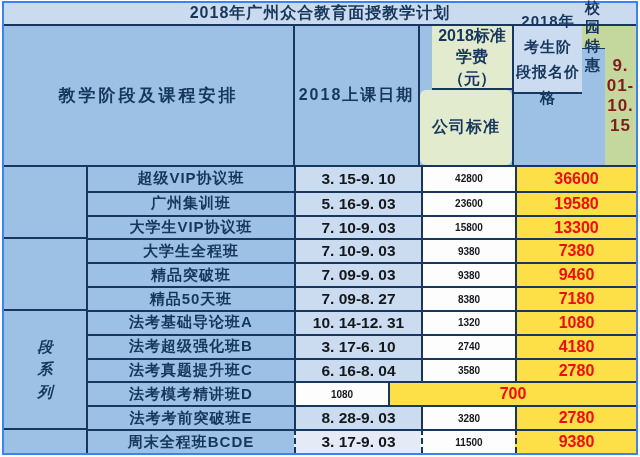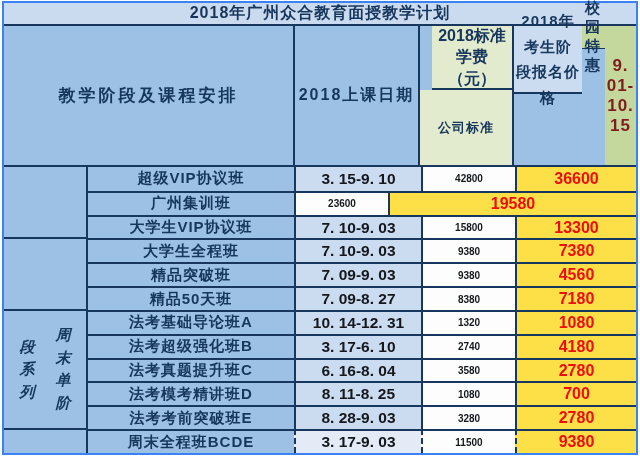--- a/index.html
+++ b/index.html
@@ -33,21 +33,21 @@
   .hc{
     box-sizing:border-box;
     display:flex;align-items:center;justify-content:center;
     text-align:center;font-weight:bold;color:#16365c;
   }
   .h-left{width:289px;background:#9dc0e5;font-size:17px;letter-spacing:3px;}
   .h-date{width:125px;background:#9dc0e5;border-left:2px solid #17375e;font-size:16px;letter-spacing:2px;}
   .h-fee{width:92px;border-left:2px solid #17375e;display:flex;flex-direction:column;}
   .h-fee-top{height:64px;flex:0 0 64px;background:#e2ebcd;border-bottom:2px solid #17375e;
              white-space:pre-line;font-size:16px;line-height:1.35;margin-left:12px;}
-  .h-fee-bot{flex:1;background:#e2ebcd;font-size:13px;letter-spacing:1px;}
+  .h-fee-bot{flex:1;background:#e2ebcd;font-size:16px;letter-spacing:1px;border-radius:6px;}
   .h-right{flex:1;border-left:2px solid #17375e;display:flex;}
   .h-right-top{height:68px;flex:0 0 68px;background:#cbdcf1;border-bottom:2px solid #17375e;
                white-space:pre-line;font-size:15px;line-height:1.7;letter-spacing:1px;}
   .h-right-mid{height:23px;flex:0 0 23px;background:#c4d79d;border-bottom:1px solid #17375e;
                font-size:15px;letter-spacing:2px;}
   .h-right-bot{flex:1;background:#c4d79d;color:#7f1d1d;font-size:17px;letter-spacing:1px;}
   
   .body-grid{flex:1;display:flex;}
   .stage-col{
     width:84px;flex:0 0 84px;box-sizing:border-box;
@@ -107,54 +107,54 @@
     </div>
   </div>
 
   <div class="body-grid">
 
     <div class="stage-col">
       <div class="stage-cell sg1"></div>
       <div class="stage-cell sg2"></div>
       <div class="stage-cell sg3">
         <div class="vcol">段系列</div>
-        <div class="vcol">周末单阶</div>
       </div>
       <div class="stage-cell sg4"></div>
     </div>
 
     <div class="rows-col">
       <div class="data-row">
         <div class="cell c-course">超级VIP协议班</div>
         <div class="cell c-date">3. 15-9. 10</div>
         <div class="cell c-fee">42800</div>
         <div class="cell c-disc">36600</div>
       </div>
       <div class="data-row">
         <div class="cell c-course">广州集训班</div>
+        <div class="cell c-date">5. 16-9. 03</div>
         <div class="cell c-fee">23600</div>
         <div class="cell c-disc">19580</div>
       </div>
       <div class="data-row">
         <div class="cell c-course">大学生VIP协议班</div>
         <div class="cell c-date">7. 10-9. 03</div>
         <div class="cell c-fee">15800</div>
         <div class="cell c-disc">13300</div>
       </div>
       <div class="data-row">
         <div class="cell c-course">大学生全程班</div>
         <div class="cell c-date">7. 10-9. 03</div>
         <div class="cell c-fee">9380</div>
         <div class="cell c-disc">7380</div>
       </div>
       <div class="data-row">
         <div class="cell c-course">精品突破班</div>
         <div class="cell c-date">7. 09-9. 03</div>
         <div class="cell c-fee">9380</div>
-        <div class="cell c-disc">4560</div>
+        <div class="cell c-disc">9460</div>
       </div>
       <div class="data-row">
         <div class="cell c-course">精品50天班</div>
         <div class="cell c-date">7. 09-8. 27</div>
         <div class="cell c-fee">8380</div>
         <div class="cell c-disc">7180</div>
       </div>
       <div class="data-row">
         <div class="cell c-course">法考基础导论班A</div>
         <div class="cell c-date">10. 14-12. 31</div>
@@ -168,21 +168,20 @@
         <div class="cell c-disc">4180</div>
       </div>
       <div class="data-row">
         <div class="cell c-course">法考真题提升班C</div>
         <div class="cell c-date">6. 16-8. 04</div>
         <div class="cell c-fee">3580</div>
         <div class="cell c-disc">2780</div>
       </div>
       <div class="data-row">
         <div class="cell c-course">法考模考精讲班D</div>
-        <div class="cell c-date">8. 11-8. 25</div>
         <div class="cell c-fee">1080</div>
         <div class="cell c-disc">700</div>
       </div>
       <div class="data-row">
         <div class="cell c-course">法考考前突破班E</div>
         <div class="cell c-date">8. 28-9. 03</div>
         <div class="cell c-fee">3280</div>
         <div class="cell c-disc">2780</div>
       </div>
       <div class="data-row">

